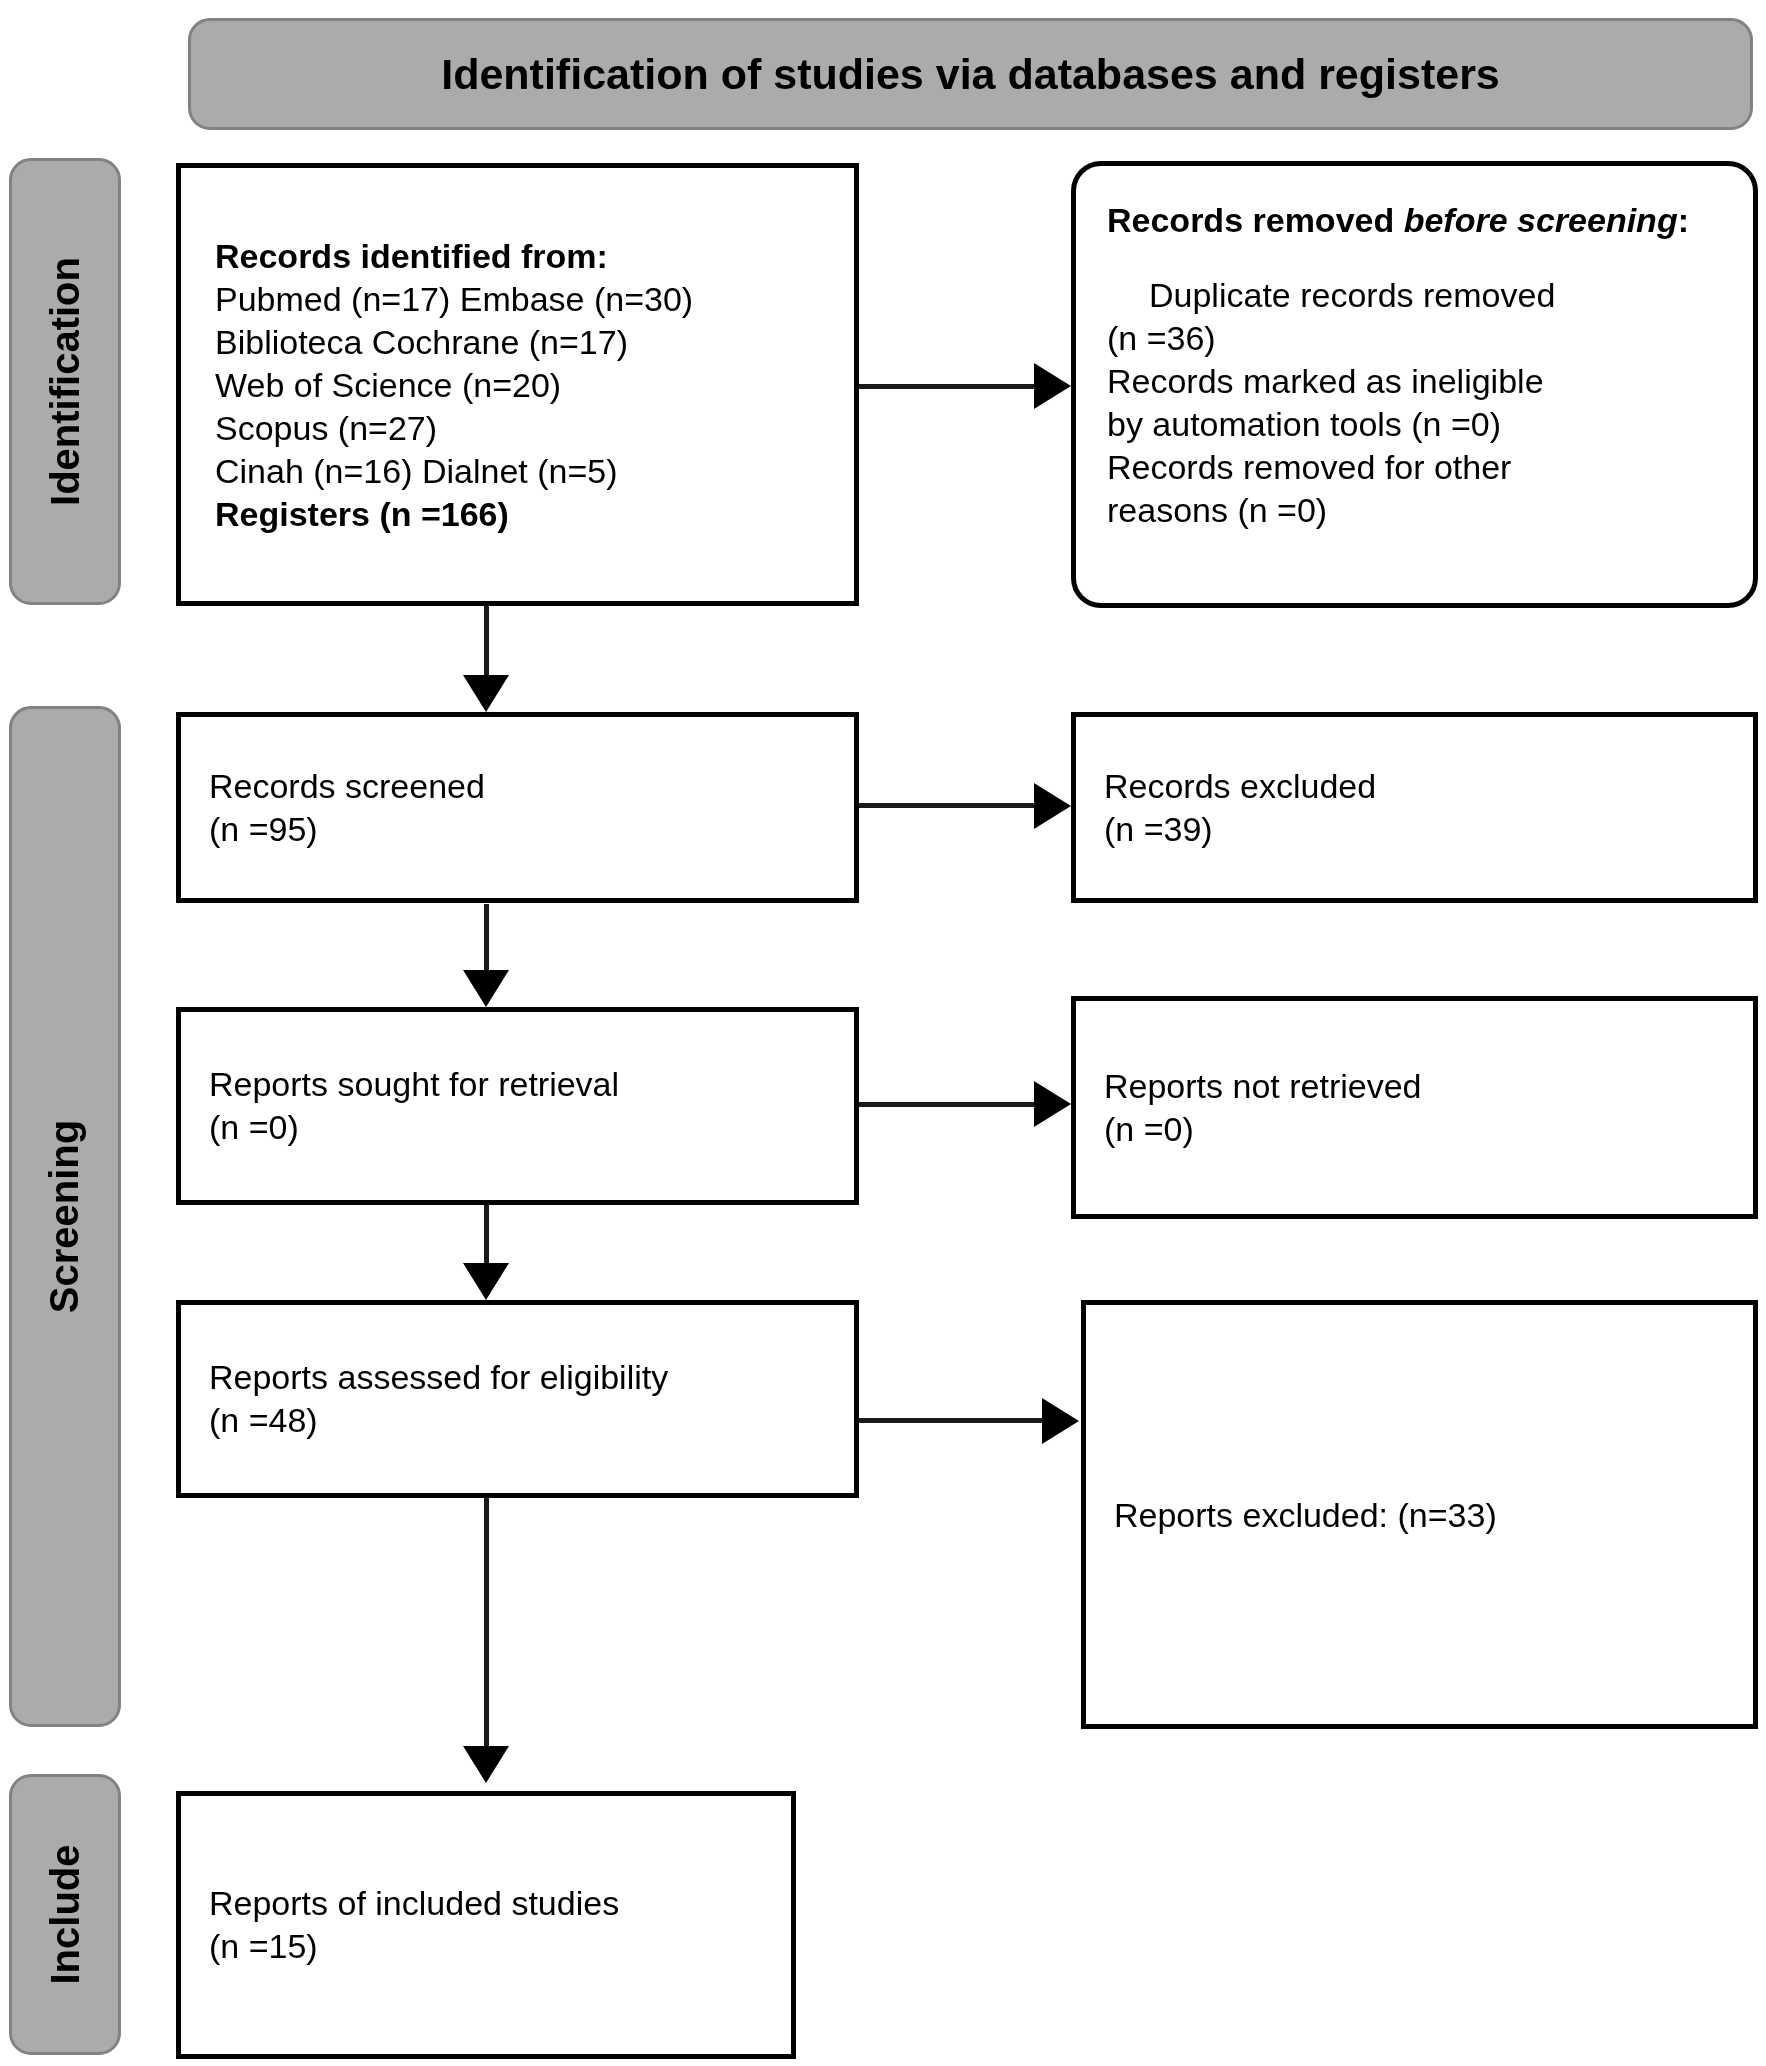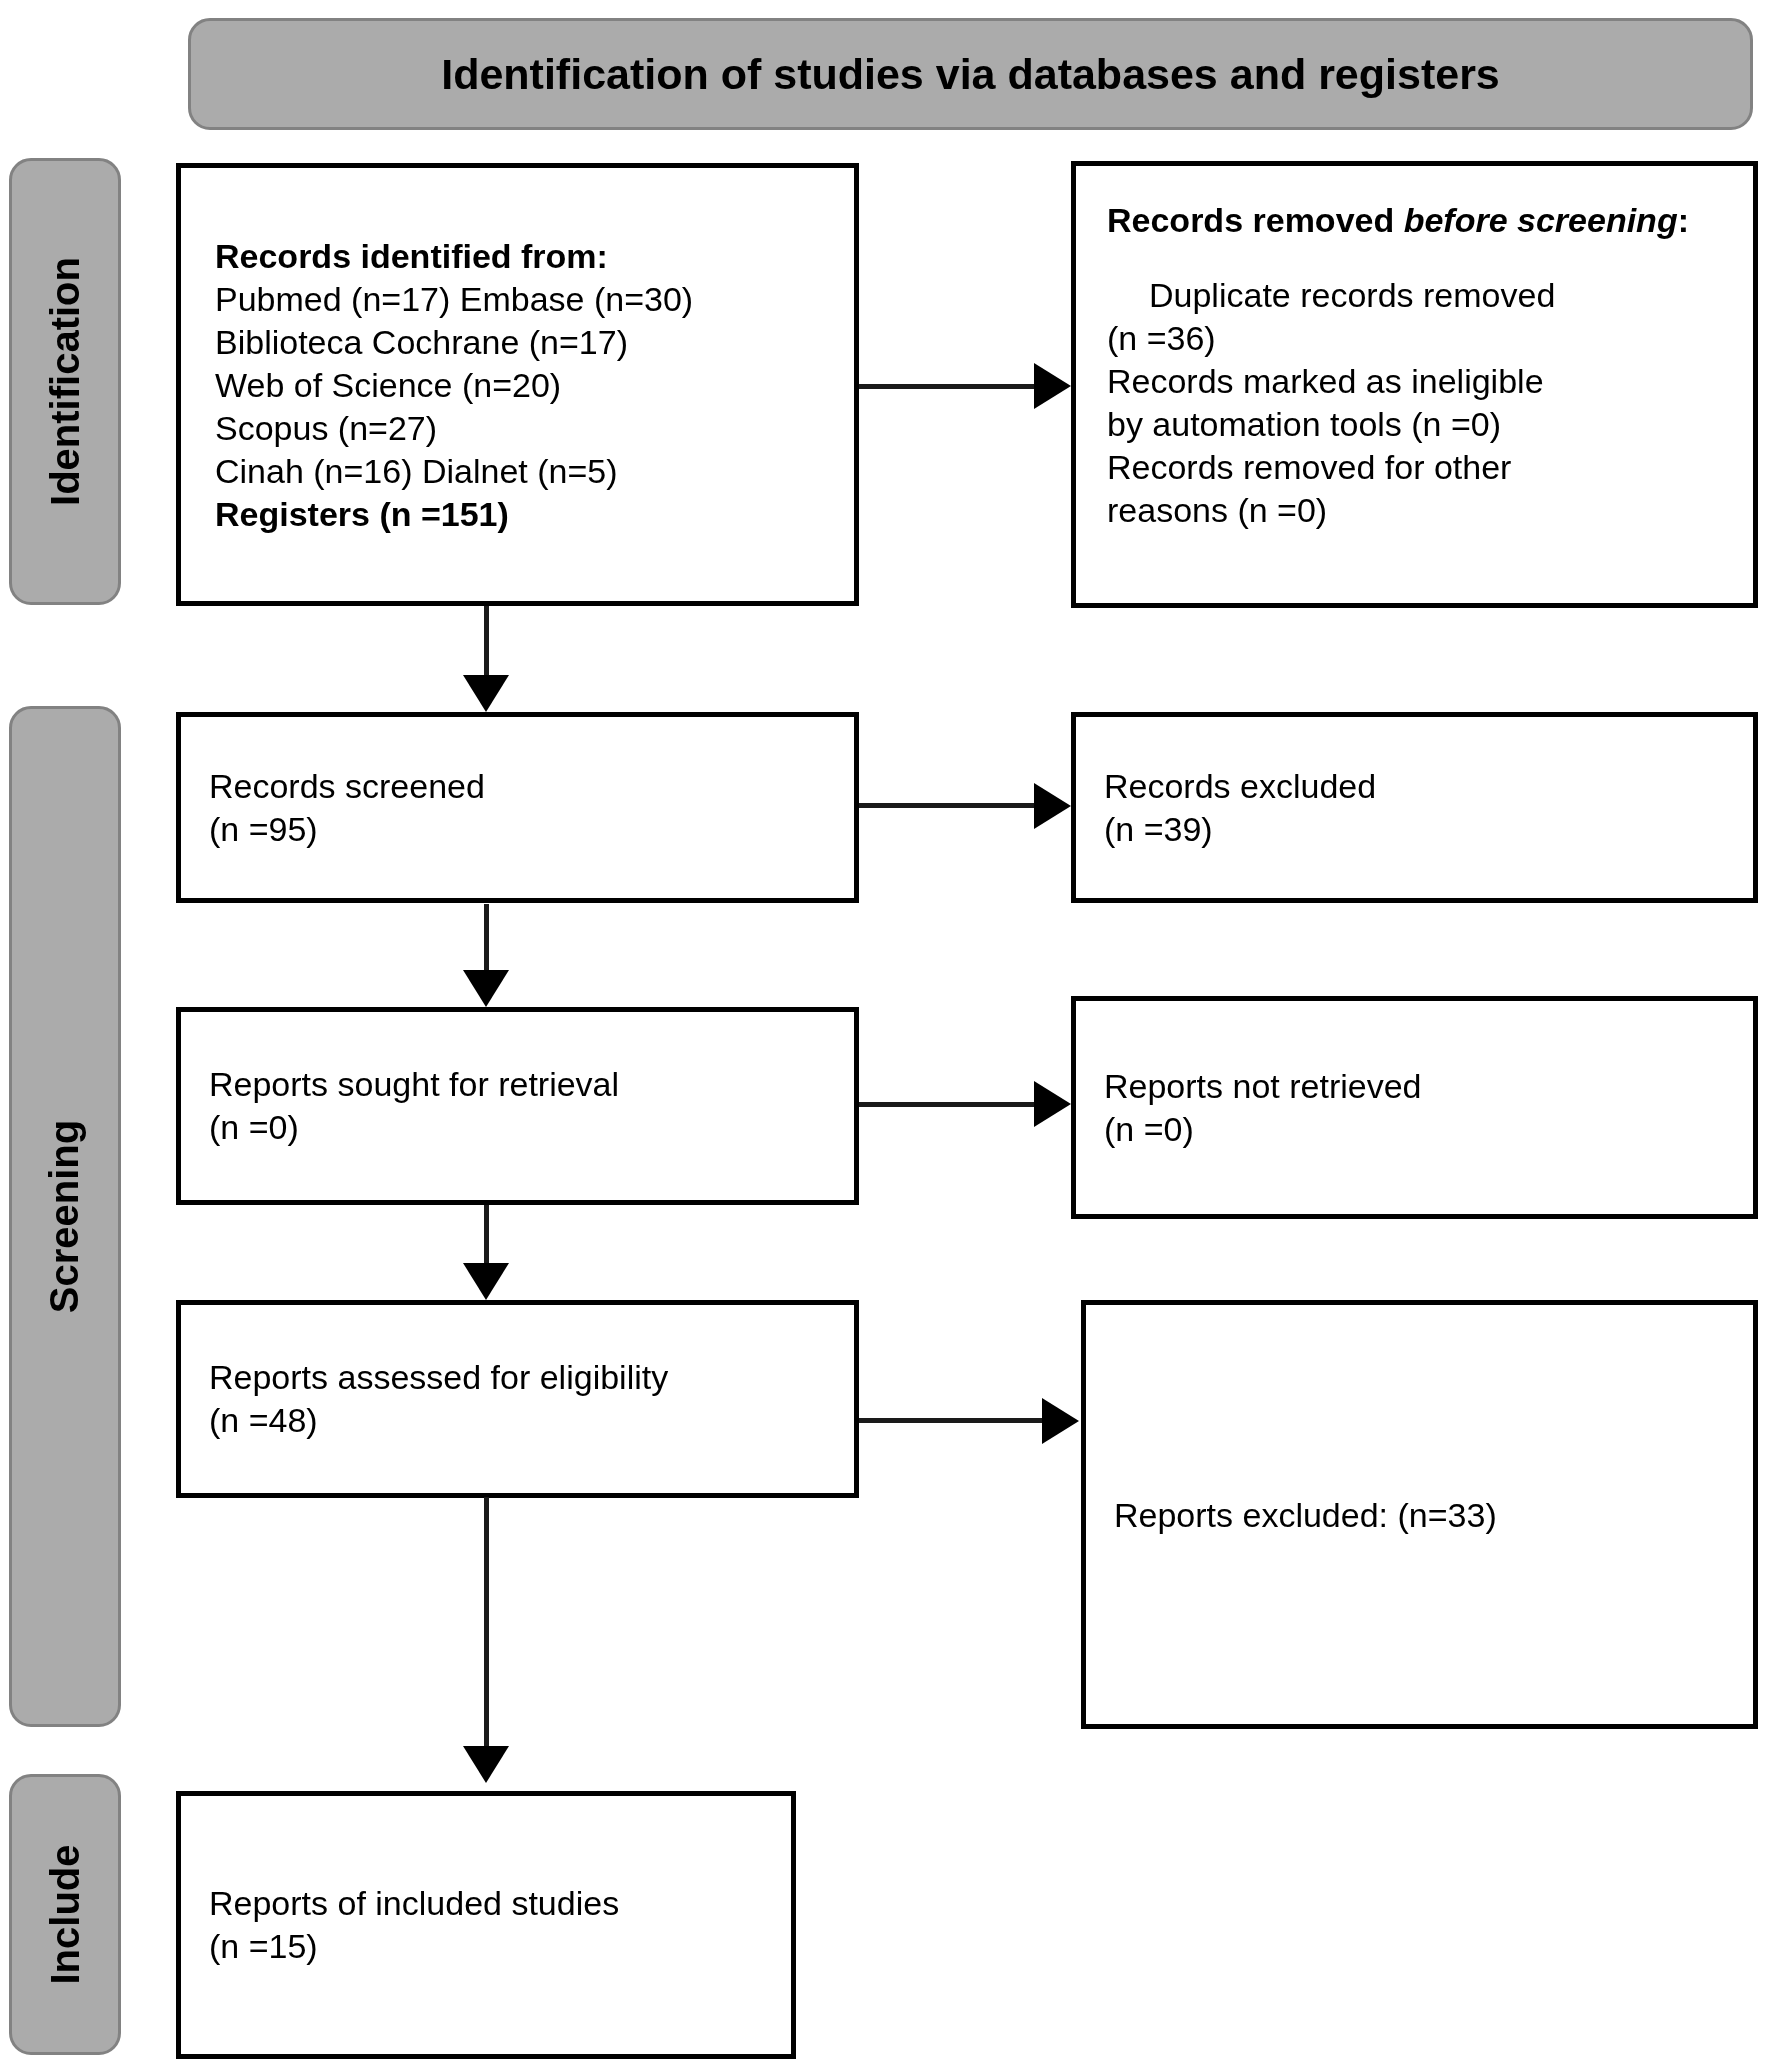--- a/index.html
+++ b/index.html
@@ -126,25 +126,25 @@
   </div>
 
   <div class="pbox" style="left:176px; top:163px; width:683px; height:443px;padding-left:44px;">
     <div class="pbox-inner" style="left:34px; right:12.8px;">
       <div class="ptext b">Records identified from:</div>
       <div class="ptext">Pubmed (n=17) Embase (n=30)</div>
       <div class="ptext">Biblioteca Cochrane (n=17)</div>
       <div class="ptext">Web of Science (n=20)</div>
       <div class="ptext">Scopus (n=27)</div>
       <div class="ptext">Cinah (n=16) Dialnet (n=5)</div>
-      <div class="ptext b">Registers (n =151)</div>
-    </div>
-  </div>
-
-  <div class="pbox" style="left:1071px; top:161px; width:687px; height:447px;">
+      <div class="ptext b">Registers (n =166)</div>
+    </div>
+  </div>
+
+  <div class="pbox" style="left:1071px; top:161px; width:687px; height:447px;border-radius:30px;">
     <div class="pbox-inner topalign" style="left:31px; right:11.5px;">
       <div class="ptext b"><span>Records removed </span><i>before screening</i><span>:</span></div>
       <div class="ptext indent">Duplicate records removed</div>
       <div class="ptext">(n =36)</div>
       <div class="ptext">Records marked as ineligible</div>
       <div class="ptext">by automation tools (n =0)</div>
       <div class="ptext">Records removed for other</div>
       <div class="ptext">reasons (n =0)</div>
     </div>
   </div>

